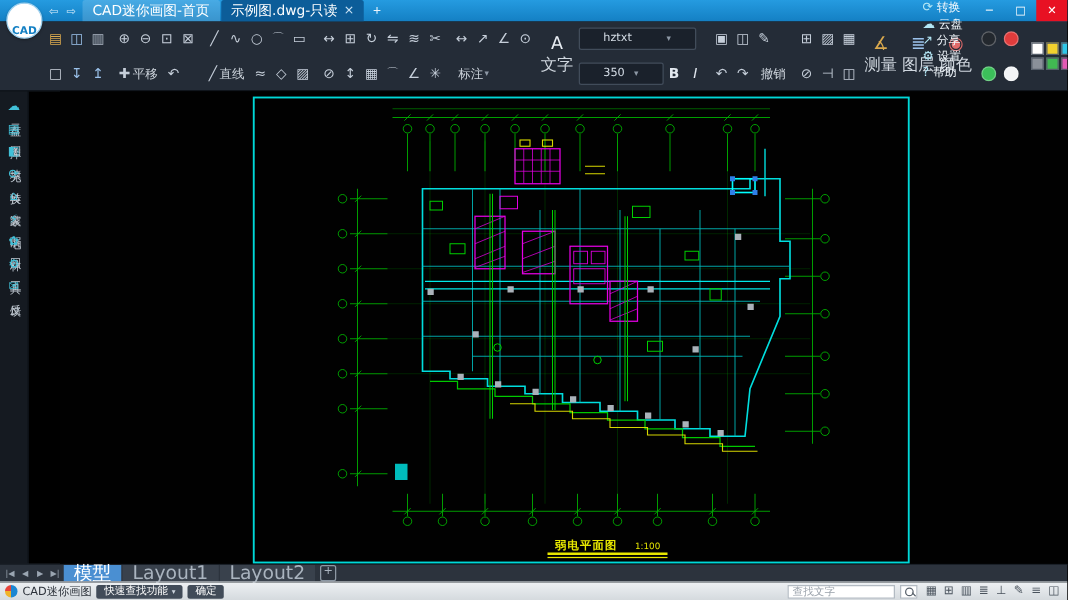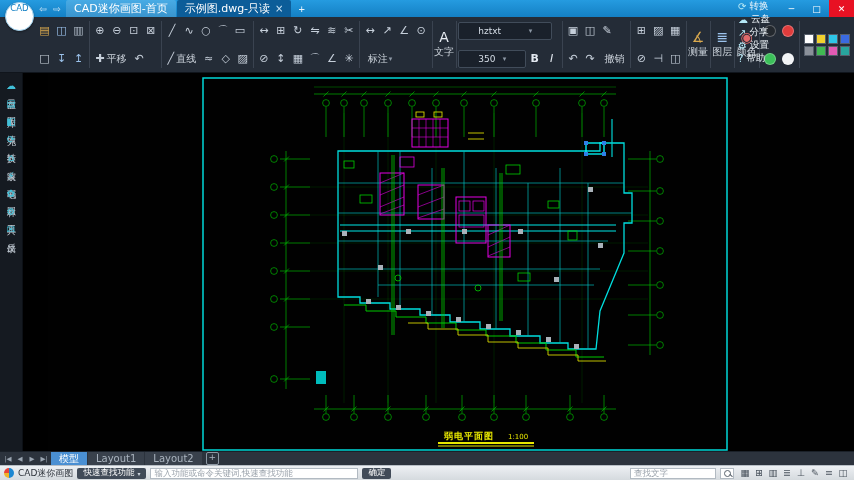--- a/index.html
+++ b/index.html
@@ -1,21 +1,21 @@
 <!DOCTYPE html>
 <html><head>
 <meta charset="utf-8">
 <style>
   html,body{margin:0;padding:0;background:#000;}
   body{width:854px;height:480px;overflow:hidden;font-family:"DejaVu Sans","Liberation Sans",sans-serif;}
   #app{width:854px;height:480px;display:flex;flex-direction:column;position:relative;}
 
   
   #titlebar{height:17px;background:linear-gradient(#259be0,#1480c4);display:flex;align-items:stretch;padding-left:36px;color:#fff;font-size:9.5px;position:relative;z-index:6;}
-  #logo{position:absolute;left:5px;top:2px;width:27px;height:27px;border-radius:50%;background:#fff;border:1px solid #9fd1ef;z-index:20;display:flex;align-items:flex-start;justify-content:center;font-weight:normal;font-size:8.5px;color:#1480c4;box-shadow:0 1px 2px rgba(0,0,0,.35);}
+  #logo{position:absolute;left:5px;top:2px;width:27px;height:27px;border-radius:50%;background:#fff;border:1px solid #9fd1ef;z-index:20;display:flex;align-items:flex-end;justify-content:center;font-weight:bold;font-size:8.5px;color:#1480c4;box-shadow:0 1px 2px rgba(0,0,0,.35);}
   .navbtn{background:transparent;border:none;color:#d9edfa;font-size:9px;width:14px;padding:0;cursor:pointer;}
   #tabs{display:flex;align-items:stretch;margin-left:2px;}
   .tab{display:flex;align-items:center;padding:0 8px;gap:5px;max-width:135px;background:rgba(255,255,255,.16);margin-right:1px;border-radius:2px 2px 0 0;cursor:pointer;}
   .tab.active{background:#0c5d99;}
   .tab-label{white-space:nowrap;overflow:hidden;font-size:11px;}
   .tab-close{font-size:10px;color:#cfe6f7;line-height:1;}
   #newtab{width:16px;color:#eaf4fc;background:transparent;border:none;font-size:11px;cursor:pointer;}
   .spacer{flex:1;}
   .tb-action{display:flex;align-items:center;gap:3px;padding:0 5px;font-size:9.5px;color:#f0f7fc;cursor:pointer;}
   .tb-action .tb-glyph{font-size:10px;color:#b4e7f5;line-height:1;}
@@ -30,39 +30,39 @@
   .tb-btn{min-width:15px;height:21px;padding:0 1px;display:flex;align-items:center;justify-content:center;border-radius:2px;cursor:pointer;}
   .tb-ic{font-size:11px;line-height:1;color:#c6cfda;}
   .tb-lb{font-size:10px;color:#cfd6de;margin-left:2px;white-space:nowrap;}
   .tb-caret{font-size:7px;color:#8d98a5;margin-left:1px;}
   .tb-textbtn{padding:0 4px;}
   .tb-select{display:flex;align-items:center;justify-content:space-between;height:16px;background:#1a212b;border:1px solid #414c5a;border-radius:2px;padding:0 19px;color:#d5dde6;font-size:9px;cursor:pointer;}
   [data-name="font-select"]{width:54px;}
   [data-name="size-select"]{width:28px;}
   .tb-tall{width:27px;display:flex;flex-direction:column;align-items:center;justify-content:center;gap:1px;cursor:pointer;}
   .tb-tall .tb-ic{font-size:14px;}
-  .tb-tall .tb-lb{font-size:10px;margin:0;}
+  .tb-tall .tb-lb{font-size:13px;margin:0;}
   .tb-dot{width:10px;height:10px;border-radius:50%;margin:2px 3px;border:1px solid rgba(255,255,255,.28);cursor:pointer;}
   .tb-grid{display:grid;grid-template-columns:repeat(4,10px);grid-auto-rows:10px;gap:2px;align-content:center;padding:0 3px;}
   .tb-cell{border:1px solid #565f6b;cursor:pointer;}
   .tb-sep{width:1px;background:#3a4350;margin:2px 2px;}
 
   
   #main{flex:1;display:flex;min-height:0;}
   #sidebar{width:22px;background:#151a21;display:flex;flex-direction:column;align-items:center;padding-top:8px;gap:5px;border-right:1px solid #0c1016;}
   .sb-item{display:flex;flex-direction:column;align-items:center;gap:1px;cursor:pointer;}
   .sb-ic{font-size:10px;color:#41c0d8;line-height:1;}
   .sb-lb{writing-mode:vertical-rl;text-orientation:upright;font-size:9px;color:#c3ccd5;letter-spacing:1px;line-height:1;}
   #canvas{flex:1;position:relative;background:#010101;margin-left:25px;}
   #canvas svg{position:absolute;left:0;top:0;}
 
   
   #sheetbar{height:13px;background:#2c333d;display:flex;align-items:center;gap:1px;padding-left:2px;border-top:1px solid #1a2028;}
   .nav-arrow{font-size:6.5px;color:#9aa5b1;width:12px;text-align:center;cursor:pointer;}
-  .sheet-tab{font-size:10px;height:13px;line-height:13px;padding:0 8px;background:#39414c;color:#aab4bf;cursor:pointer;}
+  .sheet-tab{font-size:15px;height:13px;line-height:13px;padding:0 8px;background:#39414c;color:#aab4bf;cursor:pointer;}
   .sheet-tab.active{background:#4a8fd2;color:#fff;}
   .sheet-add{width:11px;height:11px;border:1px solid #8d98a4;border-radius:2px;color:#aab4bf;font-size:9px;line-height:9px;text-align:center;margin-left:3px;cursor:pointer;}
 
   
   #statusbar{height:14px;background:linear-gradient(#edf0f3,#d5dade);display:flex;align-items:center;gap:4px;padding:0 4px;font-size:9px;color:#343a41;border-top:1px solid #b8bfc6;}
   #status-logo{width:10px;height:10px;border-radius:50%;background:conic-gradient(#1b87d2 0 50%,#f0b429 50% 75%,#e8443a 75%);}
   #status-app-name{font-size:9px;color:#2c323a;}
   .st-btn{height:11px;background:#414b58;color:#fff;border-radius:2px;padding:0 6px;font-size:8.5px;display:flex;align-items:center;gap:3px;cursor:pointer;}
   .st-caret{font-size:6px;color:#cdd5de;}
   #cmd-input{width:208px;height:11px;border:1px solid #b2bac2;font-size:8.5px;padding:0 3px;color:#555;background:#fff;box-sizing:border-box;}
@@ -656,21 +656,20 @@
     <div class="sheet-add" data-name="add-layout-button">+</div>
   </div>
 
   <footer id="statusbar" data-name="status-bar">
     <div id="status-logo" data-name="status-app-icon"></div>
     <span id="status-app-name" data-name="status-app-name">CAD迷你画图</span>
     <div class="st-btn" data-name="command-list-button">
       <span data-name="command-list-label">快速查找功能</span>
       <span class="st-caret" data-name="caret-icon">▾</span>
     </div>
-    <input id="cmd-input" data-name="command-search-input" placeholder="输入功能或命令关键词,快速查找功能" style="">
     <div class="st-btn" data-name="confirm-button">
       <span data-name="confirm-label">确定</span>
     </div>
     <div class="spacer" data-name="statusbar-spacer"></div>
     <input id="find-input" data-name="find-text-input" placeholder="查找文字" style="">
     <div class="mag-btn" data-name="find-text-button">
         <span class="mag" data-name="search-icon"></span>
       </div>
     <div id="status-icons" data-name="status-toggles" style="display:flex;">
         <span class="st-ic" data-name="grid-display-icon">▦</span>

